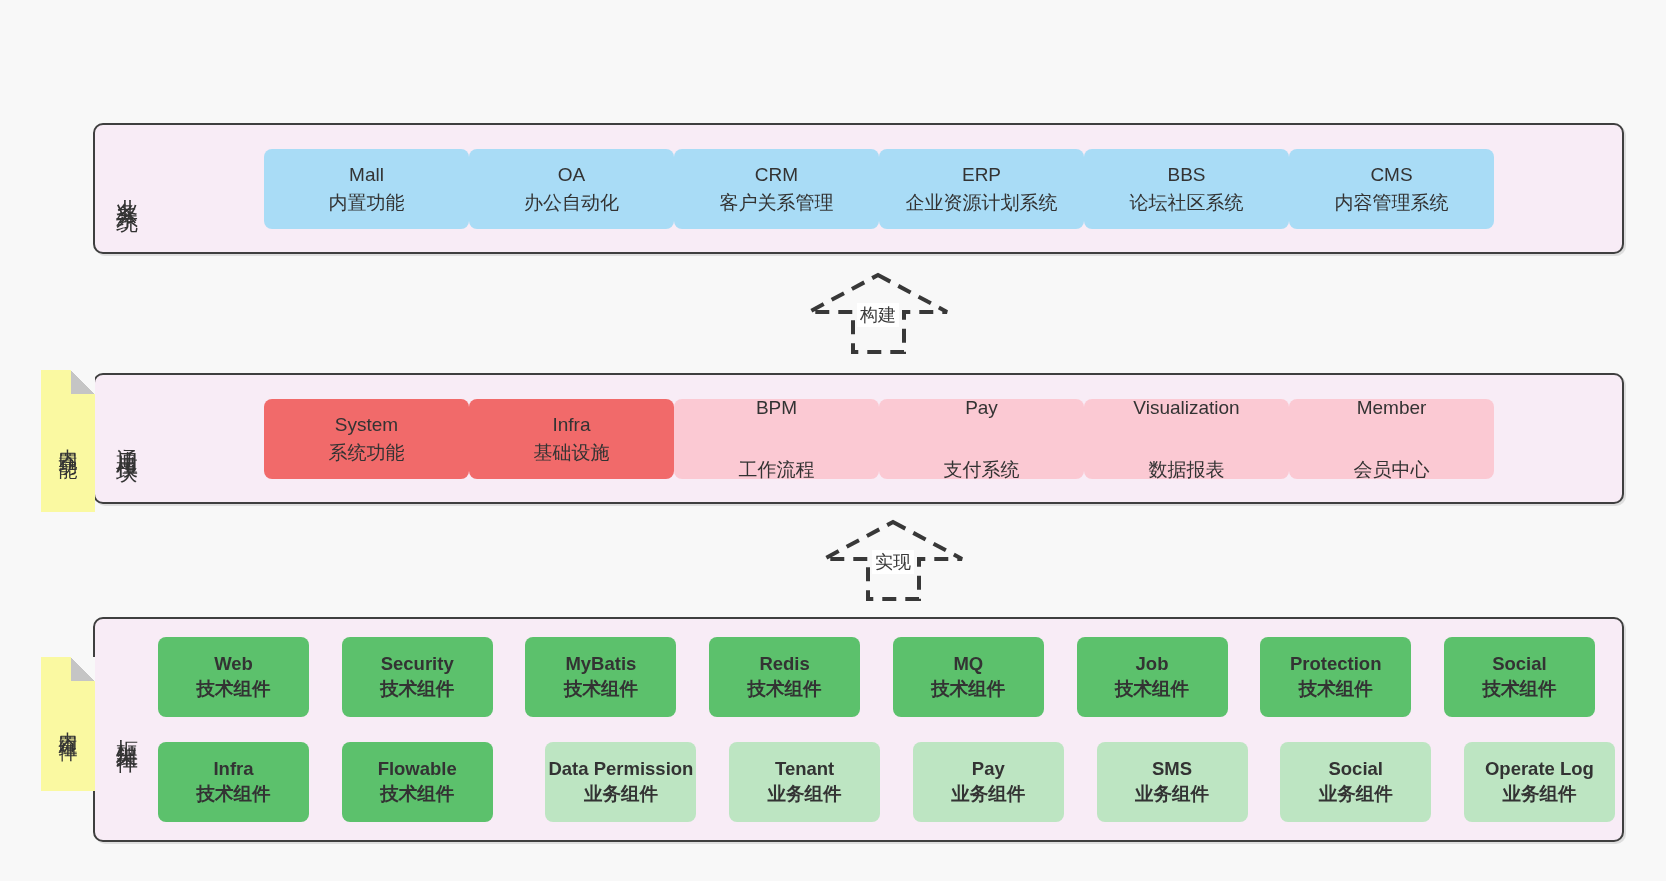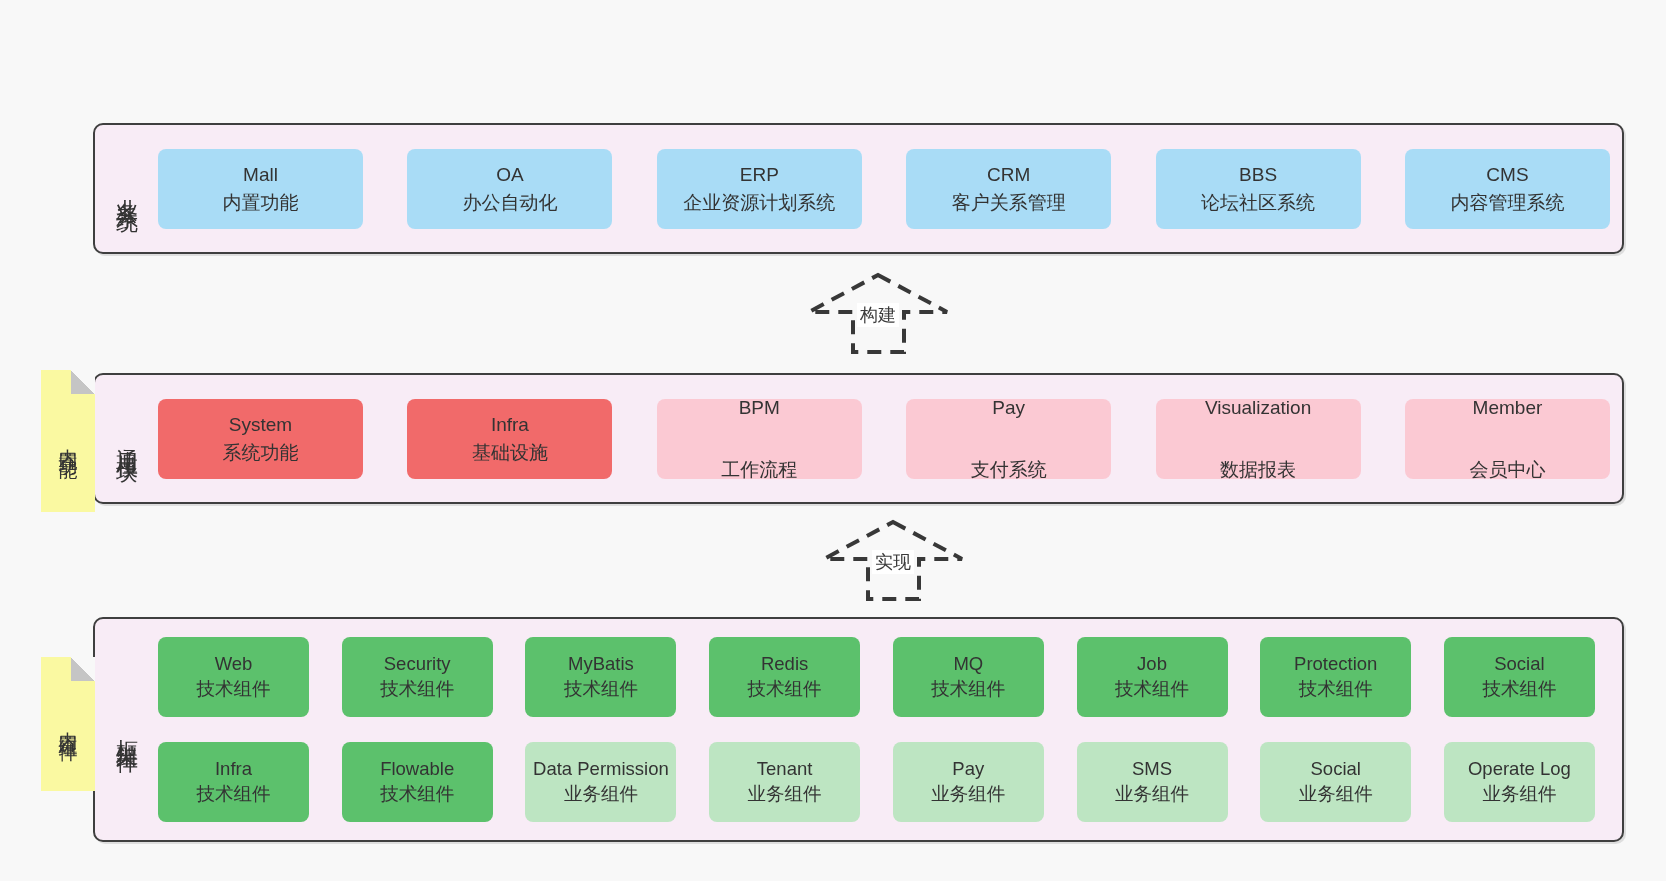--- a/index.html
+++ b/index.html
@@ -39,22 +39,22 @@
     color: #333;
     align-self: center;
     margin: 0 16px 0 17px;
     white-space: nowrap;
     flex: 0 0 auto;
   }
   .boxes-row {
     flex: 1;
     display: flex;
     align-items: center;
-    justify-content: space-between;
-    padding-right: 12px;
+    justify-content: center;
+    padding-right: 22px;
   }
   .box {
     width: 205px;
     height: 80px;
     border-radius: 8px;
     display: flex;
     flex-direction: column;
     align-items: center;
     justify-content: center;
     text-align: center;
@@ -63,39 +63,40 @@
     line-height: 1.45;
   }
   .boxes-grid {
     flex: 1;
     display: grid;
     grid-template-columns: repeat(8, 151px);
     justify-content: space-between;
     align-content: center;
     row-gap: 25px;
     padding-right: 27px;
+    font-weight: bold;
   }
   .box3 {
     width: 151px;
     height: 80px;
     border-radius: 8px;
     display: flex;
     flex-direction: column;
     align-items: center;
     justify-content: center;
     text-align: center;
     color: #333;
     font-size: 18.5px;
     line-height: 1.35;
   }
   .blue       { background: #a9dcf6; }
   .red        { background: #f16a6a; }
   .pink       { background: #fbc9d3; gap: 34px; }
   .green      { background: #5cc16c; }
-  .lightgreen { background: #bde5c2; }
+  .lightgreen { background: #bde5c2; margin-left: 20px; }
 
   .sticky {
     position: absolute;
     left: -54px;
     width: 54px;
     background: #faf9a1;
     display: flex;
     align-items: center;
     justify-content: center;
   }
@@ -148,26 +149,26 @@
     <div class="boxes-row">
       <div class="box blue">
         <div>Mall</div>
         <div>内置功能</div>
       </div>
       <div class="box blue">
         <div>OA</div>
         <div>办公自动化</div>
       </div>
       <div class="box blue">
+        <div>CRM</div>
+        <div>客户关系管理</div>
+      </div>
+      <div class="box blue">
         <div>ERP</div>
         <div>企业资源计划系统</div>
-      </div>
-      <div class="box blue">
-        <div>CRM</div>
-        <div>客户关系管理</div>
       </div>
       <div class="box blue">
         <div>BBS</div>
         <div>论坛社区系统</div>
       </div>
       <div class="box blue">
         <div>CMS</div>
         <div>内容管理系统</div>
       </div>
     </div>

